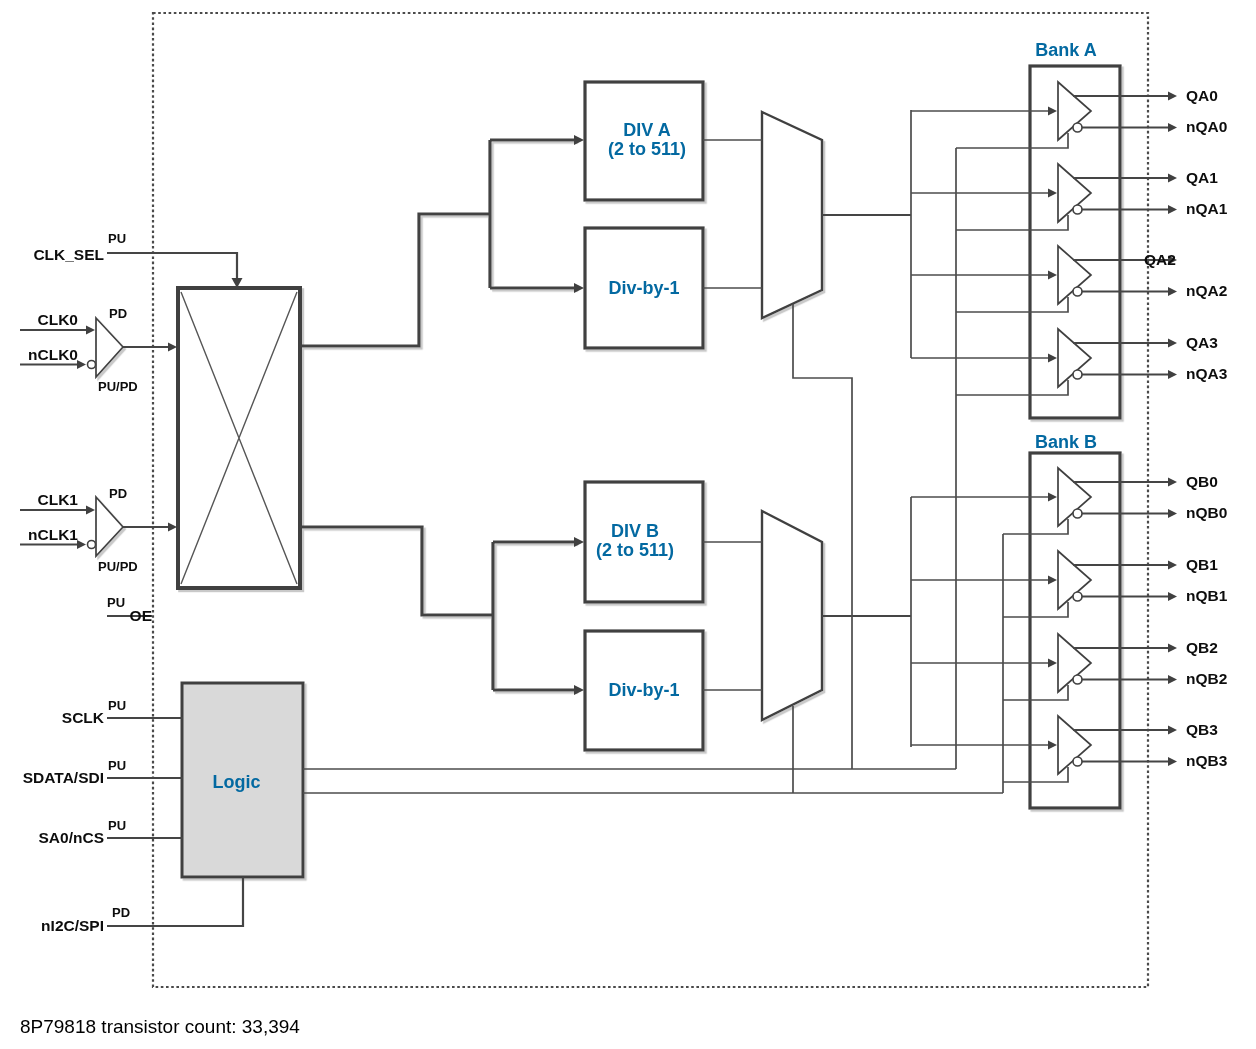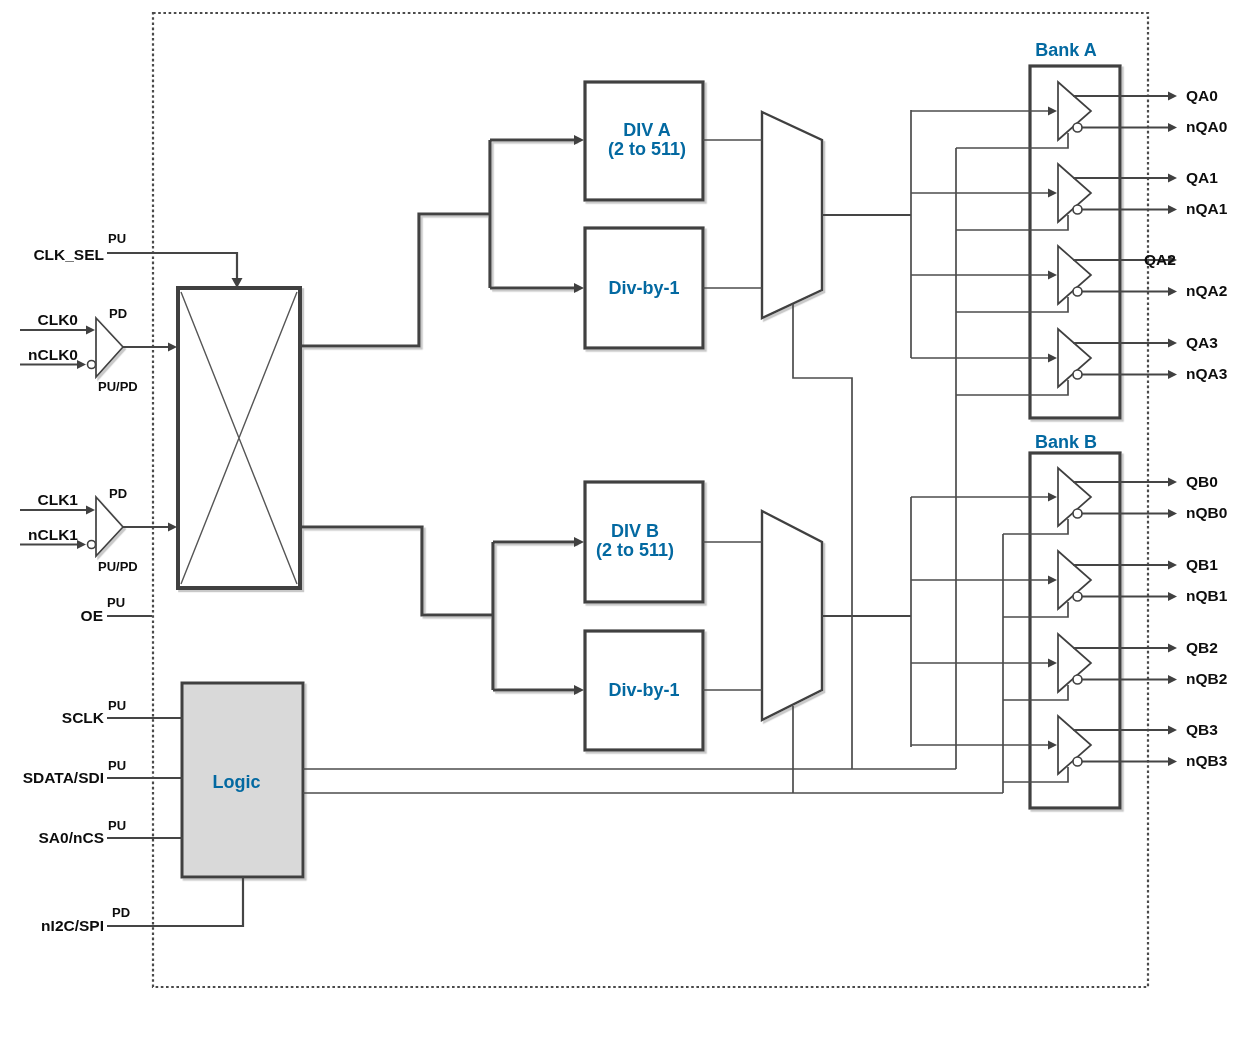--- a/index.html
+++ b/index.html
@@ -211,21 +211,21 @@
   <div class="lbl r" style="right:1178px;top:311px">CLK0</div>
   <div class="pull" style="left:109px;top:306px">PD</div>
   <div class="lbl r" style="right:1178px;top:346px">nCLK0</div>
   <div class="pull" style="left:98px;top:379px">PU/PD</div>
 
   <div class="lbl r" style="right:1178px;top:491px">CLK1</div>
   <div class="pull" style="left:109px;top:486px">PD</div>
   <div class="lbl r" style="right:1178px;top:526px">nCLK1</div>
   <div class="pull" style="left:98px;top:559px">PU/PD</div>
 
-  <div class="lbl r" style="right:1153px;top:607px">OE</div>
+  <div class="lbl r" style="right:1104px;top:607px">OE</div>
   <div class="pull" style="left:107px;top:595px">PU</div>
 
   <div class="lbl r" style="right:1152px;top:709px">SCLK</div>
   <div class="pull" style="left:108px;top:698px">PU</div>
 
   <div class="lbl r" style="right:1152px;top:769px">SDATA/SDI</div>
   <div class="pull" style="left:108px;top:758px">PU</div>
 
   <div class="lbl r" style="right:1152px;top:829px">SA0/nCS</div>
   <div class="pull" style="left:108px;top:818px">PU</div>
@@ -258,14 +258,15 @@
 
   <div class="lbl" style="left:1186px;top:473px">QB0</div>
   <div class="lbl" style="left:1186px;top:504px">nQB0</div>
   <div class="lbl" style="left:1186px;top:556px">QB1</div>
   <div class="lbl" style="left:1186px;top:587px">nQB1</div>
   <div class="lbl" style="left:1186px;top:639px">QB2</div>
   <div class="lbl" style="left:1186px;top:670px">nQB2</div>
   <div class="lbl" style="left:1186px;top:721px">QB3</div>
   <div class="lbl" style="left:1186px;top:752px">nQB3</div>
 
+  <div class="caption" style="left:20px;top:1016px">8P79818 transistor count: 33,394</div>
 
 </div>
 
 </body></html>

